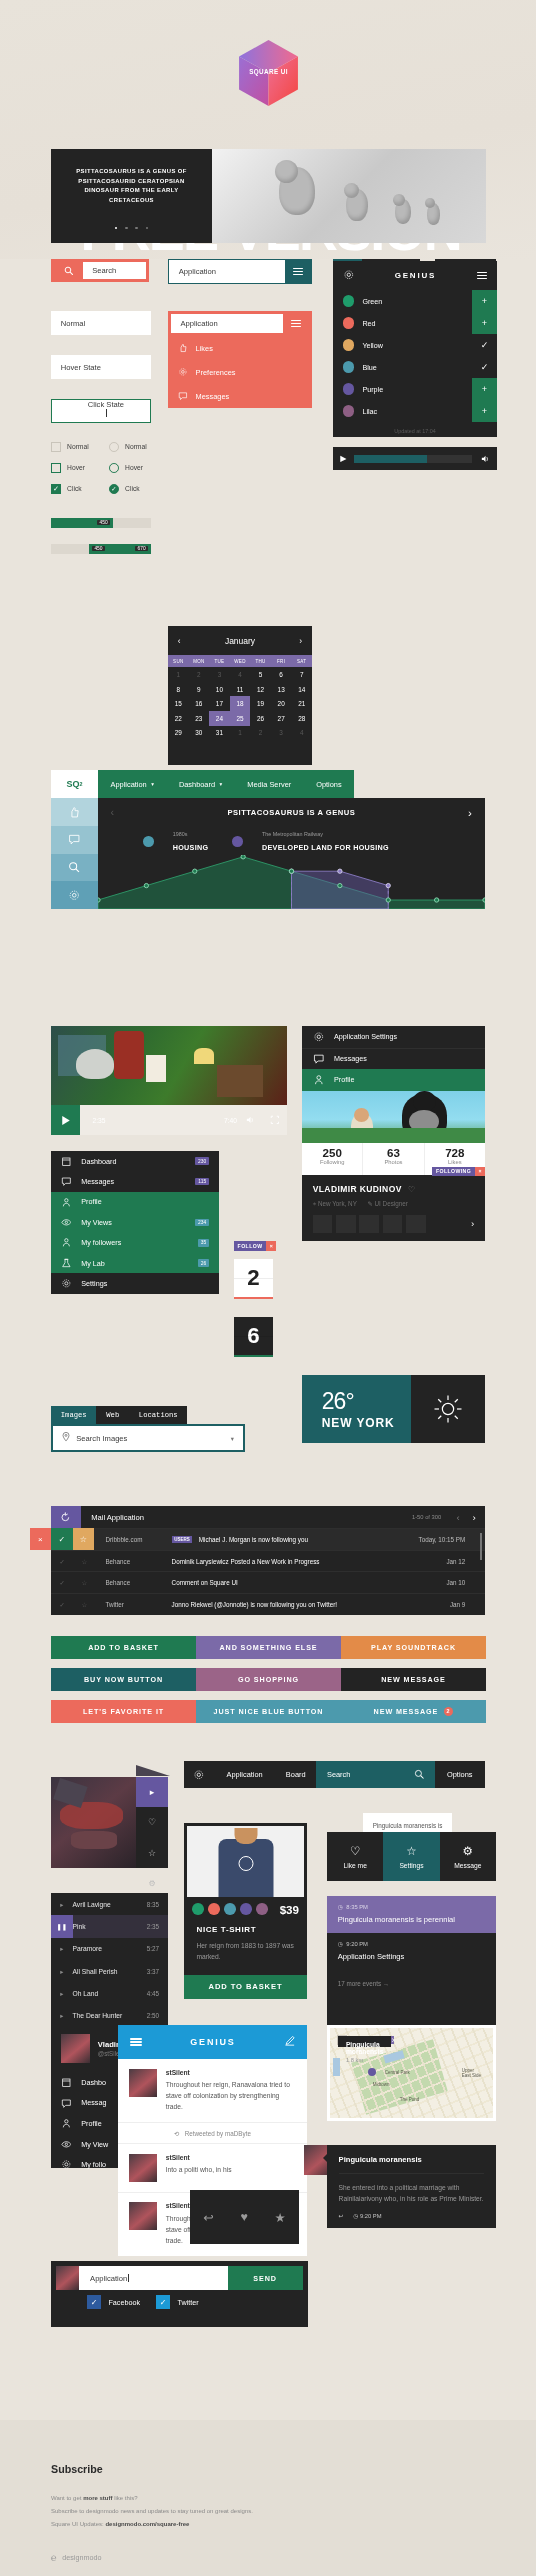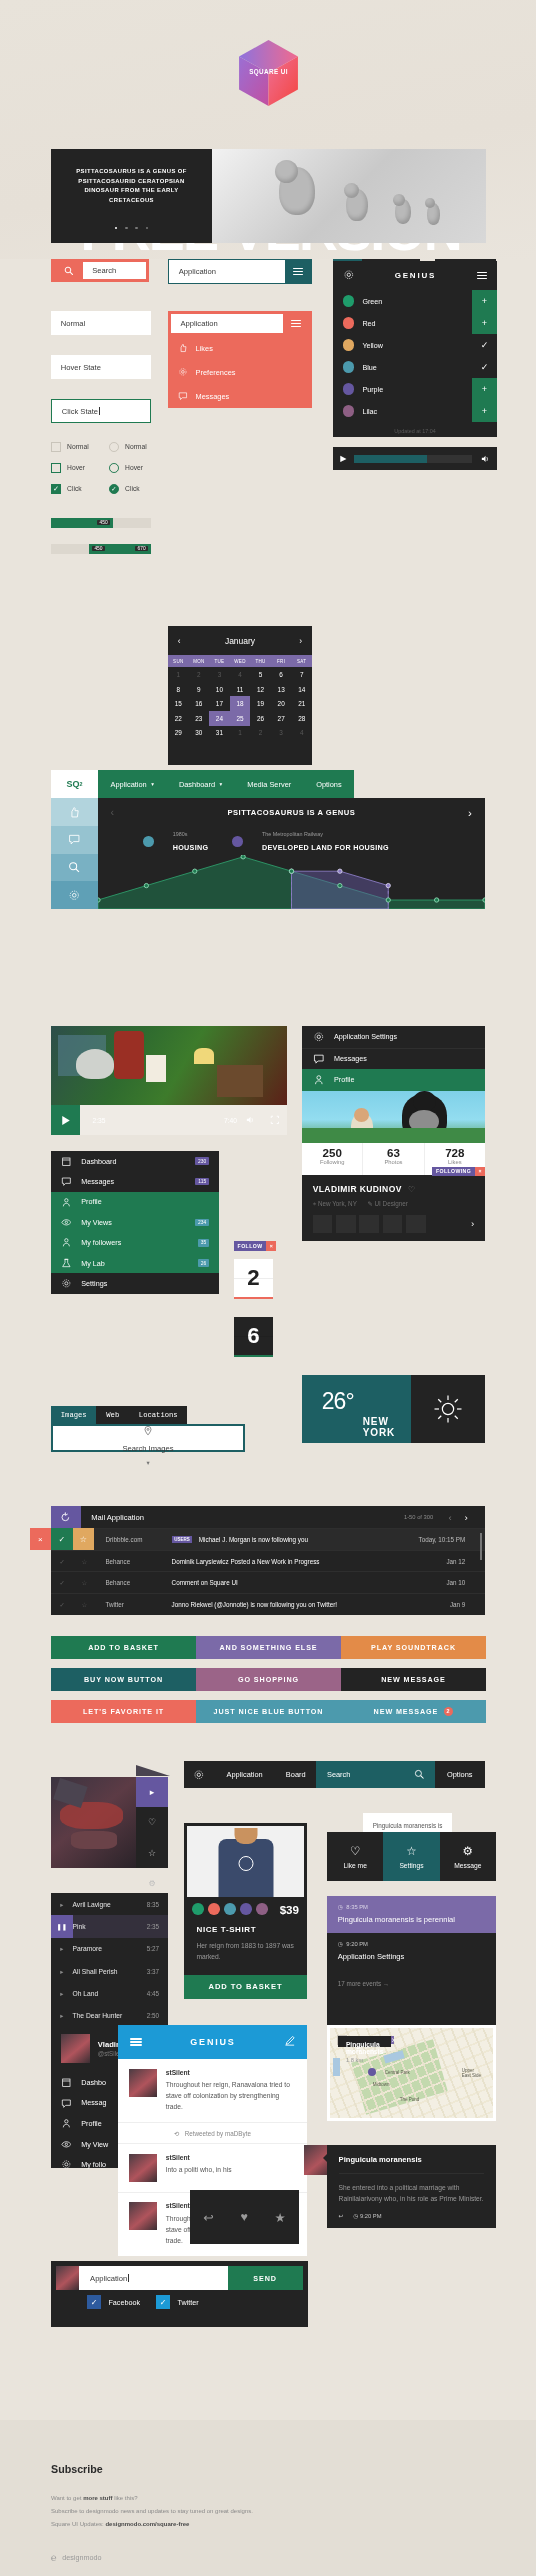--- a/index.html
+++ b/index.html
@@ -46,21 +46,21 @@
   .fl  { display:flex; align-items:center; }
 
   
   .sbox { position:absolute; display:flex; }
   .sbox .ic { width:29.5px; height:100%; display:flex; align-items:center; justify-content:center;}
   .sbox .fld { flex:1; background:#fff; display:flex; align-items:center;
                padding-left:9px; font-size:7.6px; color:#3a3a3a; }
 
   .inp { position:absolute; background:#fff; display:flex; align-items:center;
          padding-left:9.8px; font-size:7.6px; color:#3a3a3a; }
-  .inp.click { border:1.1px solid #1f7a51; background:#fff; }
+  .inp.click { border:1.1px solid #1f7a51; background:#fff;flex-direction:column; }
   .caret { display:inline-block; width:0.9px; height:8px; background:#333; margin-left:0.9px; }
 
   
   .dd { position:absolute; }
   .dd .top { display:flex; height:25px; }
   .dd .top .val { flex:1; background:#fff; display:flex; align-items:center;
                   padding-left:9.8px; font-size:7.6px; color:#3a3a3a; }
   .dd .top .burger { width:26px; display:flex; align-items:center; justify-content:center;}
   .dd .item { height:24px; display:flex; align-items:center; padding-left:9.8px;
               color:#fff; font-size:7.4px; gap:8px; }
@@ -176,33 +176,33 @@
                     background:rgba(0,0,0,.07); }
   .flip .bar { height:2.2px; }
 
   
   #stabs { position:absolute; left:51px; top:1406px; width:194px; }
   #stabs .tabs { display:flex; height:18px;font-family:Liberation Mono, monospace; }
   #stabs .tab { padding:0 9.8px; display:flex; align-items:center; font-size:7.2px; color:#fff;
                 background:#232323; }
   #stabs .tab.on { background:#1d5f63; }
   #stabs .fld { height:28px; background:#fff; border:2.2px solid #1d5f63; display:flex;
-                align-items:center; padding:0 9px; gap:6.3px; font-size:7.6px; color:#3a3a3a;flex-direction:column; }
+                align-items:center; padding:0 9px; gap:6.3px; font-size:7.6px; color:#3a3a3a; }
   #stabs .fld .sp { flex:1; }
 
   
   #weather { position:absolute; left:302px; top:1375px; width:183px; height:68px; display:flex;}
   #weather .l { flex:1.22; background:#1d5f63; padding:12.5px 0 0 19.7px; }
   #weather .deg { color:#fff; font-size:23px; font-weight:300; letter-spacing:-0.9px; }
-  #weather .city { color:#fff; font-size:10px; font-weight:bold; letter-spacing:0.9px; margin-top:1.8px;margin-left:41px;}
+  #weather .city { color:#fff; font-size:12px; font-weight:bold; letter-spacing:0.9px; margin-top:1.8px;}
   #weather .r { flex:1; background:#232323; display:flex; align-items:center; justify-content:center;}
 
   
   #mail { position:absolute; left:51px; top:1506px; width:434px; height:109px; background:#232323;}
-  #mail .mh { height:22.3px; display:flex; align-items:center; padding:0 11px 0 0; }
+  #mail .mh { height:22.3px; display:flex; align-items:center; padding:0 3px 0 0; }
   #mail .sync { width:29.5px; height:22.3px; background:#6557a0; display:flex;
                 align-items:center; justify-content:center; }
   #mail .mt { color:#fff; font-size:7.6px; padding-left:10.7px; flex:1; }
   #mail .cnt { color:#8b8b8b; font-size:5.8px; margin-right:9px; }
   #mail .arw { color:#fff; font-size:9.8px; padding:0 6.3px; }
   #mail .row { height:21.5px; display:flex; align-items:center; border-top:0.9px solid #2e2e2e;
                font-size:6.3px; }
   #mail .row .c1 { width:22.3px; text-align:center; color:#5f5f5f; }
   #mail .row .src { width:76px; padding-left:9.8px; color:#bdbdbd; }
   #mail .row .sub { flex:1; color:#fff; display:flex; align-items:center; gap:6.3px; }

